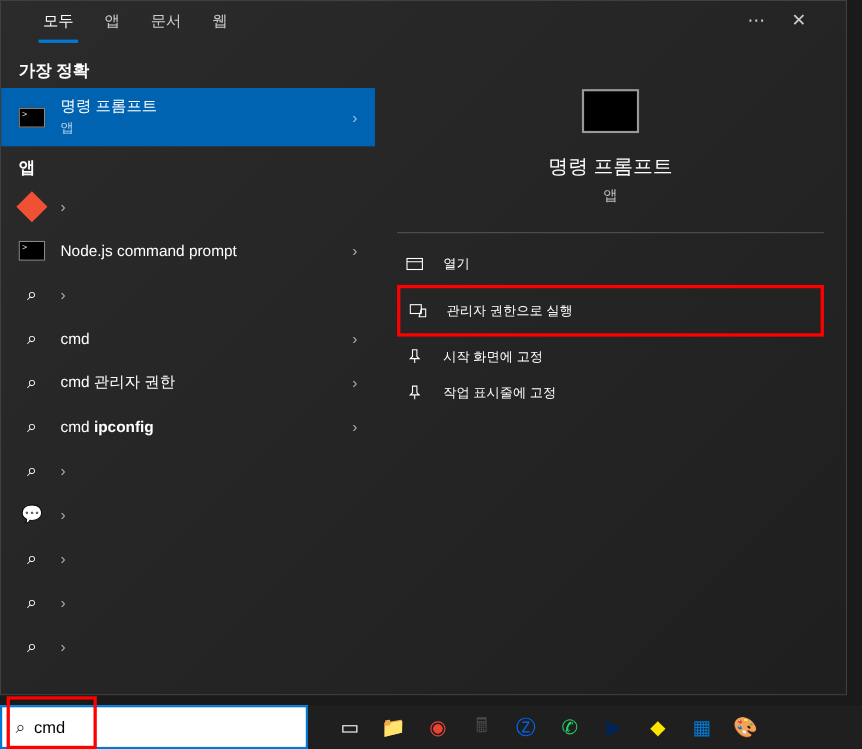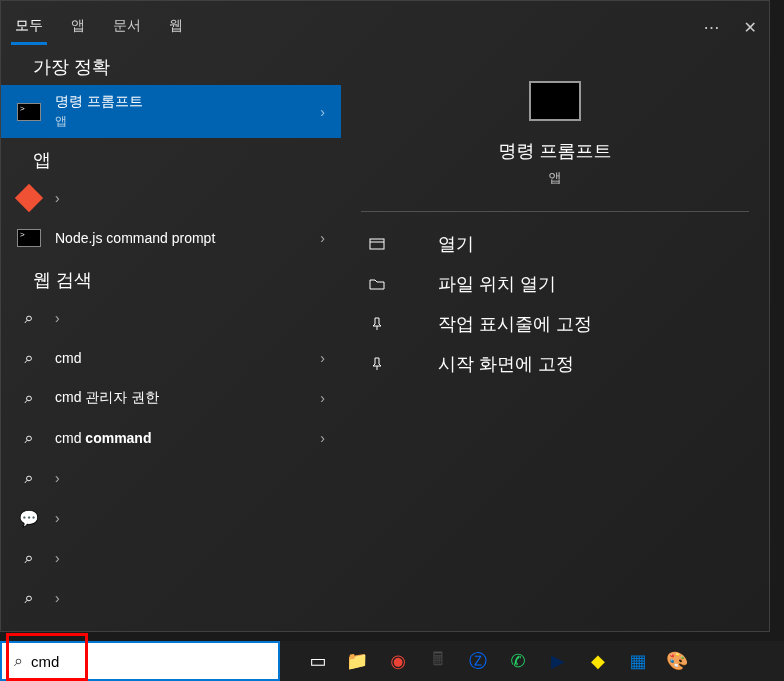--- a/index.html
+++ b/index.html
@@ -1,32 +1,32 @@
 <!DOCTYPE html>
 <html><head>
 <meta charset="utf-8">
 <style>
 * { margin: 0; padding: 0; box-sizing: border-box; font-family: "Segoe UI", "Malgun Gothic", sans-serif; }
 body { width: 784px; height: 681px; background: #1a1a1a; color: #fff; overflow: hidden; position: relative; }
 
 .search-panel { width: 770px; height: 632px; background: linear-gradient(135deg, #2b2b2b 0%, #1f1f1f 100%); display: flex; flex-direction: column; border: 1px solid #404040; }
 
-.tabs { display: flex; align-items: flex-end; height: 44px; padding: 0 0; }
+.tabs { display: flex; align-items: flex-start; height: 44px; padding: 0 24px; }
 .tab { padding: 10px 14px; font-size: 14px; color: #ccc; cursor: pointer; position: relative; }
 .tab.active { color: #fff; }
 .tab.active::after { content: ""; position: absolute; bottom: 0; left: 10px; right: 10px; height: 3px; background: #0078d4; }
 .tab-more { display: flex; align-items: center; gap: 4px; }
 .tab-spacer { flex: 1; }
 .header-btn { padding: 8px 12px; color: #ccc; cursor: pointer; font-size: 16px; }
 
 .content { flex: 1; display: flex; overflow: hidden; }
 .left-col { width: 340px; overflow-y: auto; }
 .right-col { flex: 1; padding: 16px 20px; display: flex; flex-direction: column; }
 
-.section-header { padding: 10px 16px 6px; font-size: 18px; color: #fff; font-weight: 400; margin-left: 16px; }
+.section-header { padding: 10px 16px 6px; font-size: 15px; color: #fff; font-weight: 700; }
 
 .result-row { display: flex; align-items: center; padding: 8px 16px; cursor: pointer; position: relative; min-height: 40px; }
 .result-row.selected { background: #0063b1; }
 .result-icon { width: 24px; height: 24px; margin-right: 14px; display: flex; align-items: center; justify-content: center; flex-shrink: 0; }
 .result-text { flex: 1; font-size: 14px; color: #fff; }
 .result-text b { font-weight: 700; }
 .result-sub { font-size: 12px; color: rgba(255,255,255,0.7); margin-top: 2px; }
 .chevron { color: rgba(255,255,255,0.6); font-size: 14px; }
 
 .terminal-icon { width: 24px; height: 18px; background: #000; border: 1px solid #888; position: relative; }
@@ -35,21 +35,21 @@
 
 .git-icon { width: 20px; height: 20px; background: #f05033; transform: rotate(45deg); }
 .search-glyph { font-size: 16px; color: #fff; }
 .chat-glyph { font-size: 16px; color: #fff; }
 
 .preview-header { display: flex; flex-direction: column; align-items: center; padding: 20px 0 16px; }
 .preview-title { font-size: 18px; font-weight: 400; margin-top: 18px; }
 .preview-sub { font-size: 13px; color: rgba(255,255,255,0.7); margin-top: 6px; }
 .preview-divider { height: 1px; background: rgba(255,255,255,0.2); margin: 8px 0 12px; }
 
-.action-row { display: flex; align-items: center; padding: 8px 4px; cursor: pointer; font-size: 18px; gap: 35px; }
+.action-row { display: flex; padding: 8px 4px; cursor: pointer; font-size: 12px; }
 .action-icon { width: 24px; margin-right: 14px; display: flex; justify-content: center; color: #fff; }
 .highlight-box { border: 3px solid #ff0000; padding: 4px 0; margin: 2px 0; }
 
 .taskbar { position: absolute; bottom: 0; left: 0; right: 0; height: 40px; background: #1f1f1f; display: flex; align-items: center; }
 .search-box { width: 280px; height: 40px; background: #fff; display: flex; align-items: center; padding: 0 12px; border: 2px solid #0078d4; }
 .search-box-outline { border: 3px solid #ff0000; position: absolute; left: 6px; bottom: 0px; width: 82px; height: 48px; pointer-events: none; }
 .search-box input { border: none; outline: none; flex: 1; font-size: 15px; color: #000; background: transparent; }
 .search-box .sicon { color: #333; margin-right: 8px; }
 .task-icons { display: flex; align-items: center; gap: 4px; margin-left: 20px; }
 .task-icon { width: 36px; height: 36px; display: flex; align-items: center; justify-content: center; cursor: pointer; font-size: 18px; border-radius: 2px; }
@@ -92,38 +92,37 @@
         <span class="chevron">›</span>
       </div>
       <div class="result-row">
         <div class="result-icon">
             <div class="terminal-icon"></div>
           </div>
         <div class="result-text"><span>Node.js command prompt</span></div>
         <span class="chevron">›</span>
       </div>
 
-      <div class="section-header">웹 검색</div>
       <div class="result-row">
         <div class="result-icon search-glyph">⌕</div>
         <span class="chevron">›</span>
       </div>
       <div class="result-row">
         <div class="result-icon search-glyph">⌕</div>
         <div class="result-text"><span>cmd</span></div>
         <span class="chevron">›</span>
       </div>
       <div class="result-row">
         <div class="result-icon search-glyph">⌕</div>
         <div class="result-text"><span>cmd 관리자 권한</span></div>
         <span class="chevron">›</span>
       </div>
       <div class="result-row">
         <div class="result-icon search-glyph">⌕</div>
-        <div class="result-text"><span>cmd </span><b>command</b></div>
+        <div class="result-text"><span>cmd </span><b>ipconfig</b></div>
         <span class="chevron">›</span>
       </div>
       <div class="result-row">
         <div class="result-icon search-glyph">⌕</div>
         <span class="chevron">›</span>
       </div>
       <div class="result-row">
         <div class="result-icon chat-glyph">💬</div>
         <span class="chevron">›</span>
       </div>
@@ -154,46 +153,49 @@
       <div class="action-row">
         <div class="action-icon">
           <svg width="16" height="16" viewBox="0 0 16 16">
               <rect x="1" y="3" width="14" height="10" stroke="#fff" fill="none"></rect>
               <path d="M1 6 H15" stroke="#fff"></path>
             </svg>
         </div>
         <span>열기</span>
       </div>
 
-
-      <div class="action-row">
-        <div class="action-icon">
-          <svg width="16" height="16" viewBox="0 0 16 16">
-              <path d="M1 4 L6 4 L8 6 L15 6 L15 13 L1 13 Z" stroke="#fff" fill="none"></path>
-            </svg>
-        </div>
-        <span>파일 위치 열기</span>
-      </div>
+      <div class="highlight-box">
+        <div class="action-row">
+          <div class="action-icon">
+            <svg width="16" height="16" viewBox="0 0 16 16">
+                <rect x="1" y="3" width="10" height="8" stroke="#fff" fill="none"></rect>
+                <path d="M11 7 L15 7 L15 14 L9 14 Z" stroke="#fff" fill="none"></path>
+              </svg>
+          </div>
+          <span>관리자 권한으로 실행</span>
+        </div>
+      </div>
+
 
       <div class="action-row">
         <div class="action-icon">
           <svg width="16" height="16" viewBox="0 0 16 16">
               <path d="M6 2 L10 2 L10 8 L12 10 L4 10 L6 8 Z M8 10 L8 14" stroke="#fff" fill="none"></path>
             </svg>
         </div>
-        <span>작업 표시줄에 고정</span>
+        <span>시작 화면에 고정</span>
       </div>
 
       <div class="action-row">
         <div class="action-icon">
           <svg width="16" height="16" viewBox="0 0 16 16">
               <path d="M6 2 L10 2 L10 8 L12 10 L4 10 L6 8 Z M8 10 L8 14" stroke="#fff" fill="none"></path>
             </svg>
         </div>
-        <span>시작 화면에 고정</span>
+        <span>작업 표시줄에 고정</span>
       </div>
     </div>
   </div>
 </div>
 
 <div class="taskbar">
   <div class="search-box">
     <span class="sicon">⌕</span>
     <input type="text" value="cmd" style="">
   </div>

